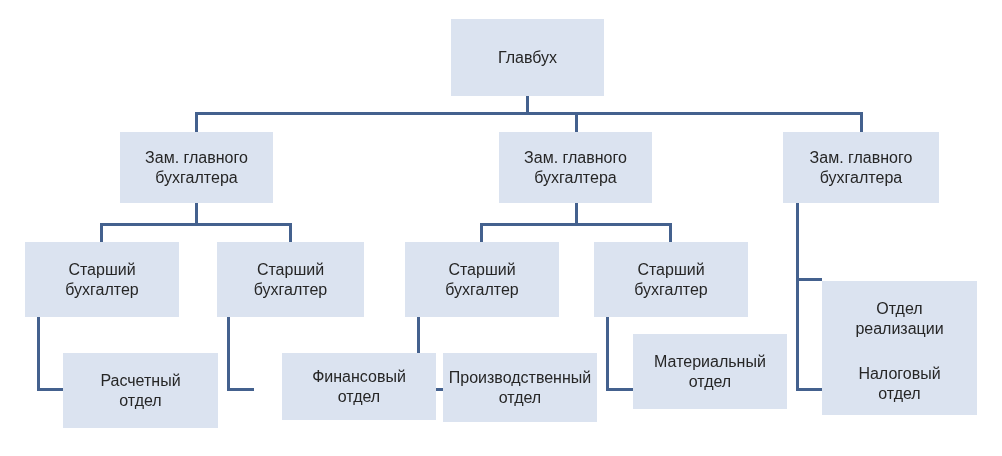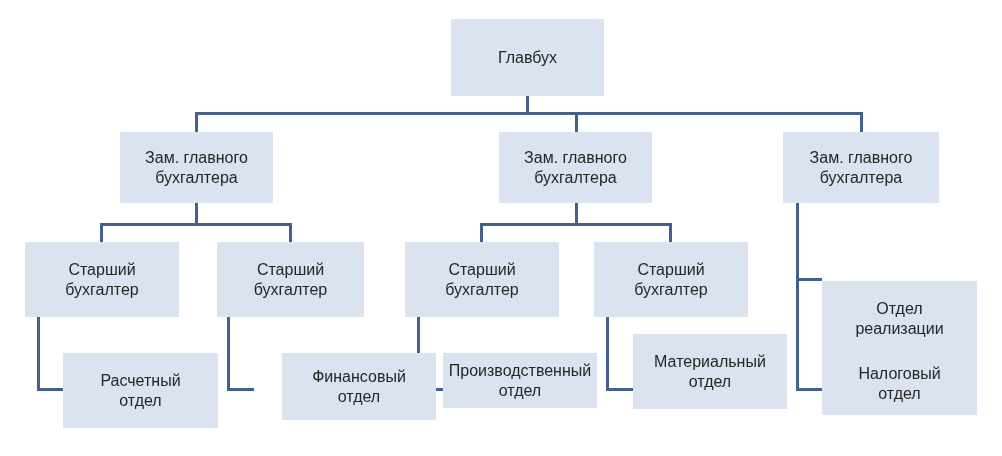--- a/index.html
+++ b/index.html
@@ -78,19 +78,19 @@
 бухгалтера</div>
 
   <div class="node" style="left:25px; top:242px; width:154px; height:75px;">Старший бухгалтер</div>
   <div class="node" style="left:217px; top:242px; width:147px; height:75px;">Старший бухгалтер</div>
   <div class="node" style="left:405px; top:242px; width:154px; height:75px;">Старший бухгалтер</div>
   <div class="node" style="left:594px; top:242px; width:154px; height:75px;">Старший бухгалтер</div>
   <div class="node" style="left:822px; top:242px; width:155px; height:75px;margin-top:39px;">Отдел реализации</div>
 
   <div class="node" style="left:63px; top:353px; width:155px; height:75px;">Расчетный отдел</div>
   <div class="node" style="left:254px; top:353px; width:154px; height:67px;margin-left:28px;">Финансовый отдел</div>
-  <div class="node" style="left:443px; top:353px; width:154px; height:55px;">Производственный
+  <div class="node" style="left:443px; top:353px; width:154px; height:69px;">Производственный
 отдел</div>
   <div class="node" style="left:633px; top:334px; width:154px; height:75px;">Материальный
 отдел</div>
   <div class="node" style="left:822px; top:353px; width:155px; height:62px;">Налоговый отдел</div>
 
 </div>
 
 </body></html>

